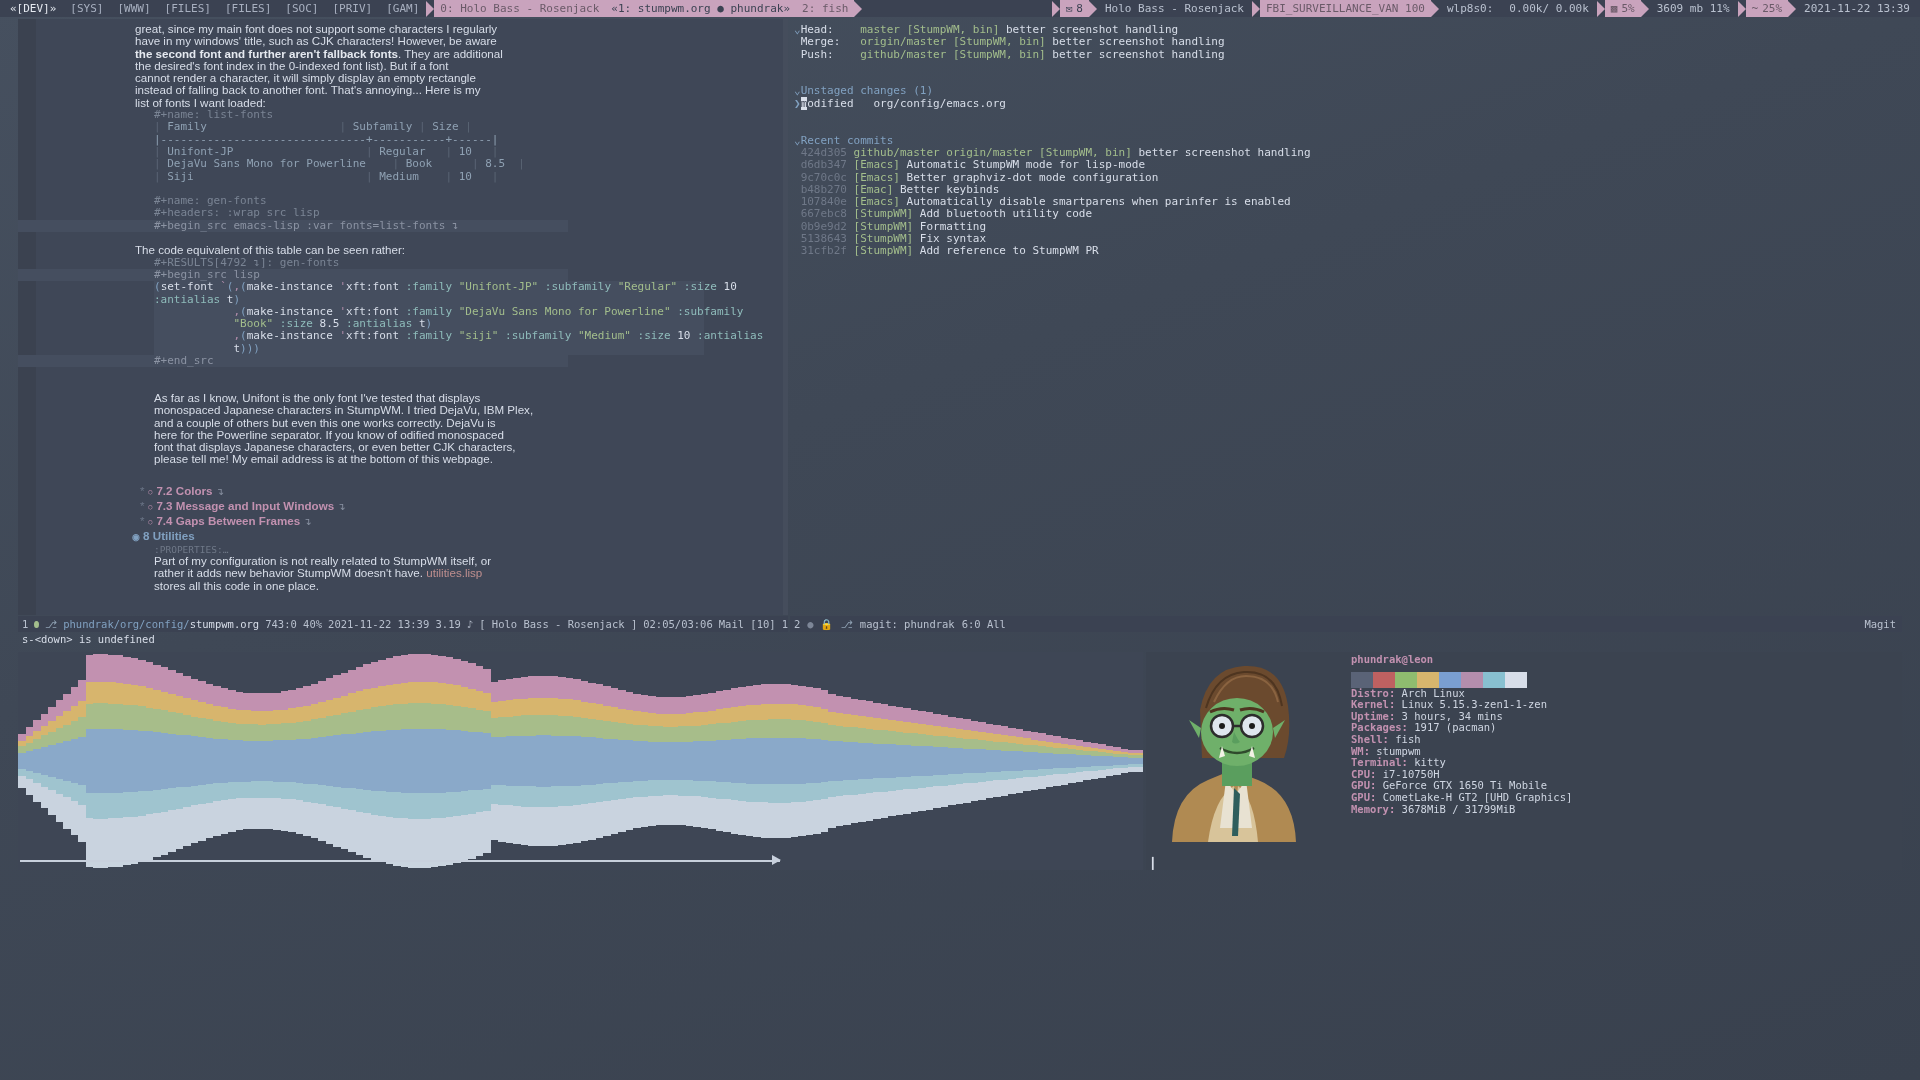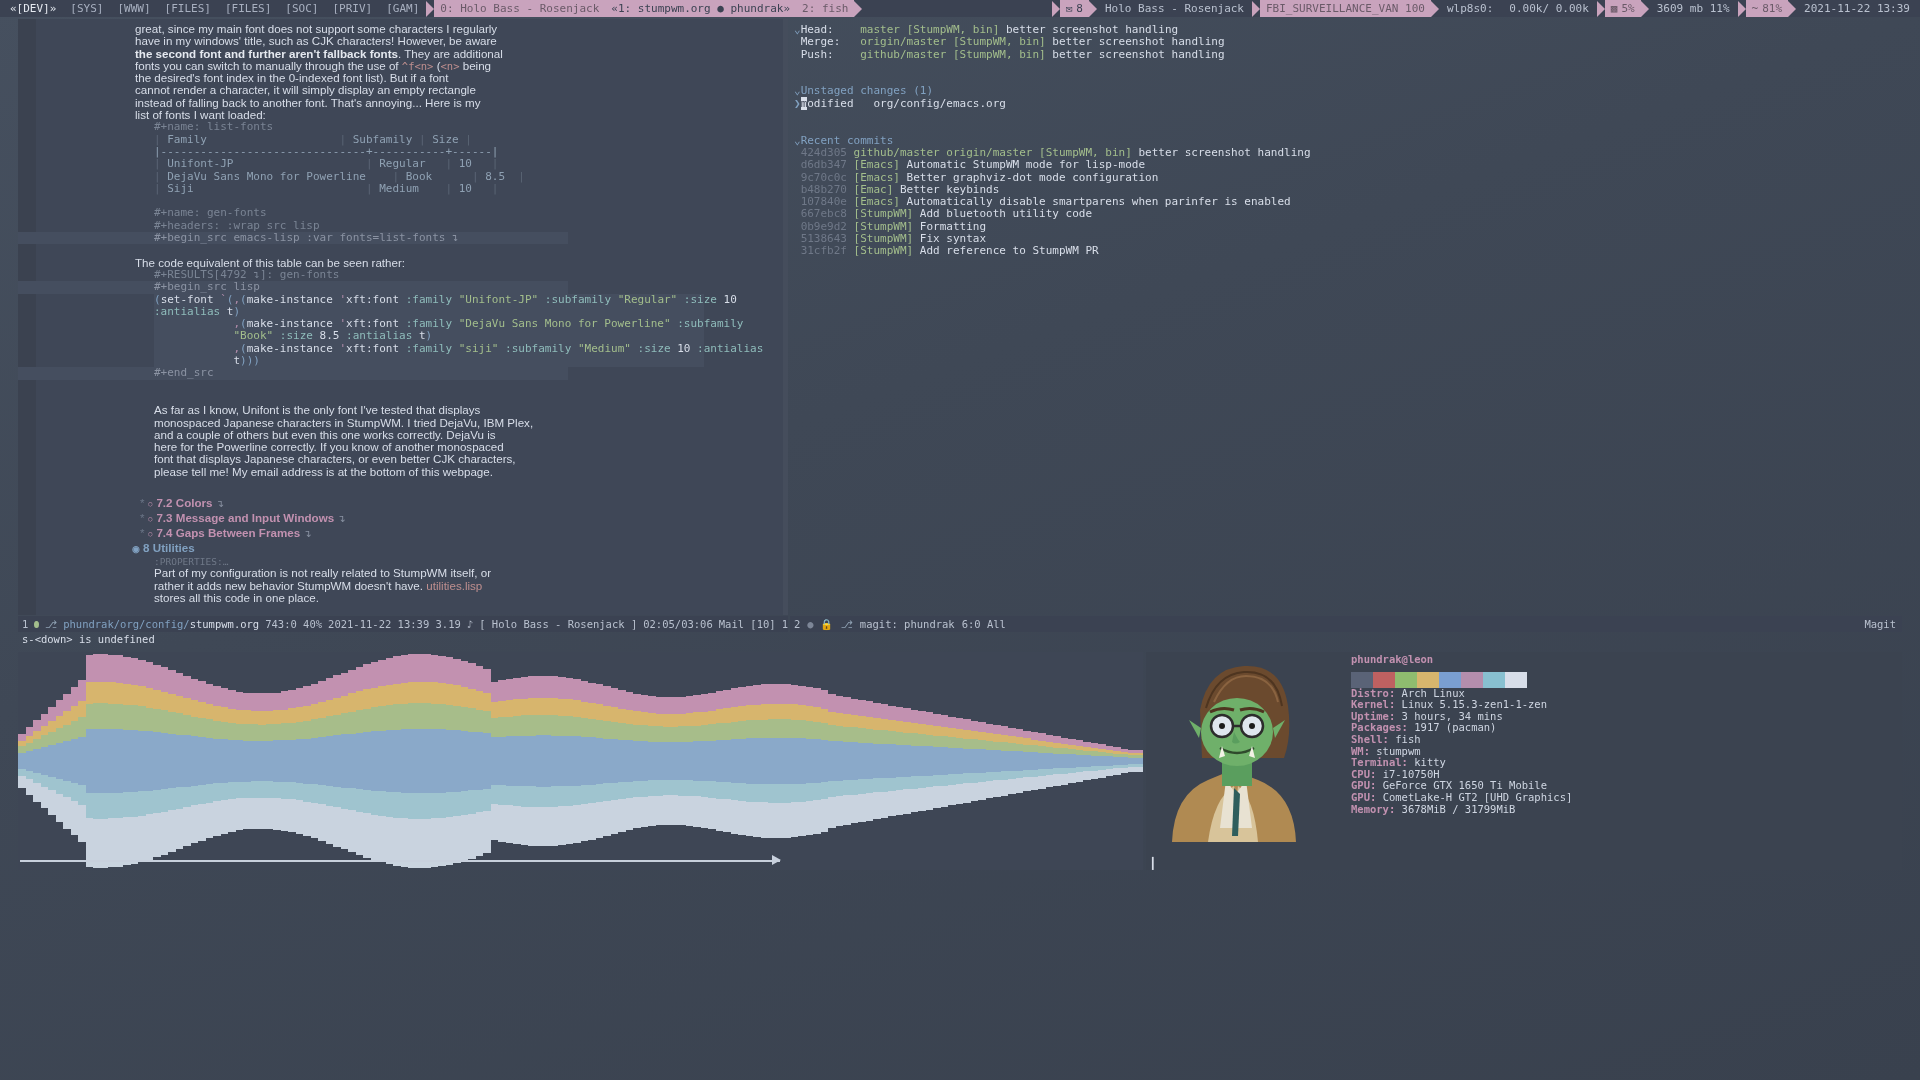--- a/index.html
+++ b/index.html
@@ -213,36 +213,35 @@
       </span>
       <span class="pl-arrow" style="border-left-color:#c9a3bd"></span>
     </div>
 
     <span class="plain-seg">3609 mb 11%</span>
 
     <div class="pl">
       <span class="pl-arrow"></span>
       <span class="pl-seg dim">
         <span>~</span>
-        <span>81%</span>
+        <span>25%</span>
       </span>
       <span class="pl-arrow" style="border-left-color:#c9a3bd"></span>
     </div>
 
     <span class="plain-seg" style="padding-right:10px">2021-11-22 13:39</span>
   </div>
 
   <div class="emacs">
     <div class="gutter"></div>
     <div class="emacs-inner">
 
       <div class="ln">great, since my main font does not support some characters I regularly</div>
       <div class="ln">have in my windows' title, such as CJK characters! However, be aware</div>
       <div class="ln"><span class="b">the second font and further aren't fallback fonts</span><span>. They are additional</span></div>
-      <div class="ln"><span>fonts you can switch to manually through the use of </span><span class="verb">^f&lt;n&gt;</span><span> (</span><span class="verb">&lt;n&gt;</span><span> being</span></div>
       <div class="ln">the desired's font index in the 0-indexed font list). But if a font</div>
       <div class="ln">cannot render a character, it will simply display an empty rectangle</div>
       <div class="ln">instead of falling back to another font. That's annoying... Here is my</div>
       <div class="ln">list of fonts I want loaded:</div>
 
       <div class="ln mono kw" style="padding-left:136px">#+name: list-fonts</div>
 
       <div>
         <div class="tbl"><span class="sep">| </span><span>Family</span><span class="sep">                    | </span><span>Subfamily</span><span class="sep"> | </span><span>Size</span><span class="sep"> |</span></div>
         <div class="tbl sep">|-------------------------------+-----------+------|</div>
@@ -272,21 +271,21 @@
         <div class="code">            <span class="c-fn">t</span><span class="c-paren">)))</span></div>
       </div>
       <div class="srcline">#+end_src</div>
 
       <div class="blank"></div>
       <div class="blank"></div>
 
       <div class="para">As far as I know, Unifont is the only font I've tested that displays</div>
       <div class="para">monospaced Japanese characters in StumpWM. I tried DejaVu, IBM Plex,</div>
       <div class="para">and a couple of others but even this one works correctly. DejaVu is</div>
-      <div class="para">here for the Powerline correctly. If you know of another monospaced</div>
+      <div class="para">here for the Powerline separator. If you know of odified monospaced</div>
       <div class="para">font that displays Japanese characters, or even better CJK characters,</div>
       <div class="para">please tell me! My email address is at the bottom of this webpage.</div>
 
       <div class="blank"></div>
       <div style="height:6px"></div>
 
       <div class="hl pink"><span class="star">*</span> <span class="bullet">○</span> <span>7.2 Colors</span> <span class="arr">↴</span></div>
       <div class="hl pink"><span class="star">*</span> <span class="bullet">○</span> <span>7.3 Message and Input Windows</span> <span class="arr">↴</span></div>
       <div class="hl pink"><span class="star">*</span> <span class="bullet">○</span> <span>7.4 Gaps Between Frames</span> <span class="arr">↴</span></div>
       <div class="hl blue" style="padding-left:114px"><span class="bullet" style="color:#81a1c1">◉</span> <span>8 Utilities</span></div>

